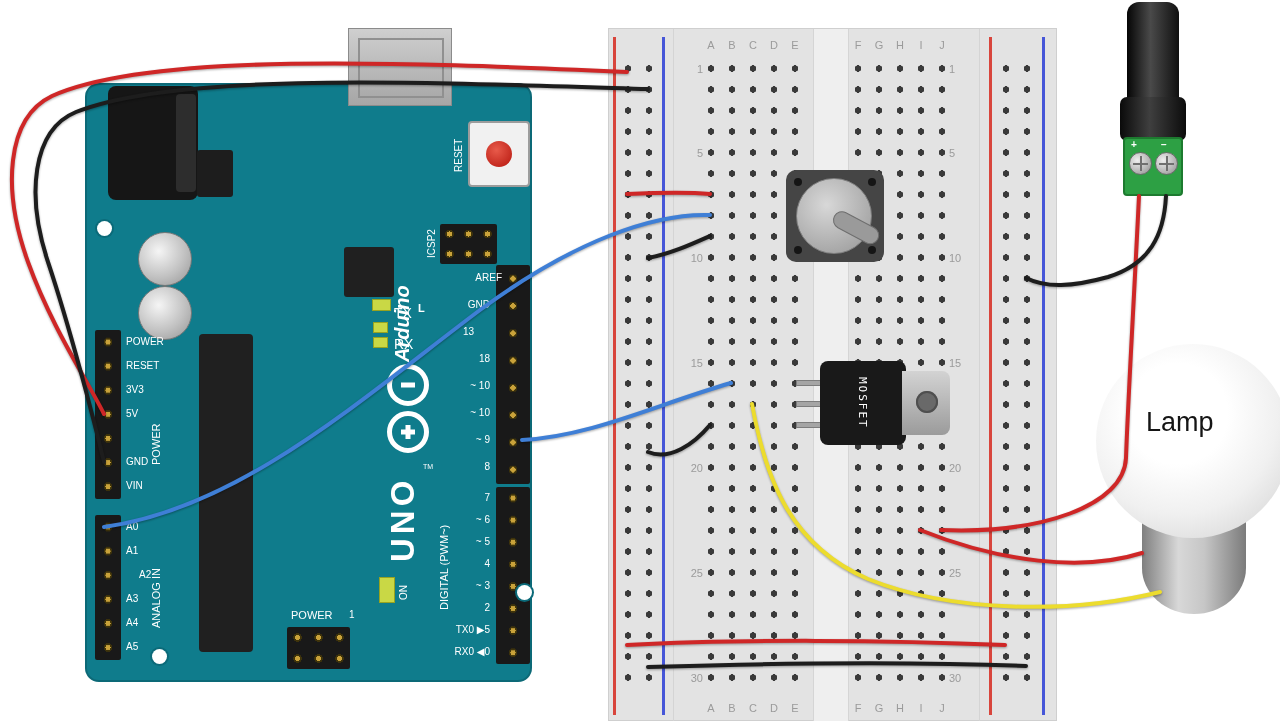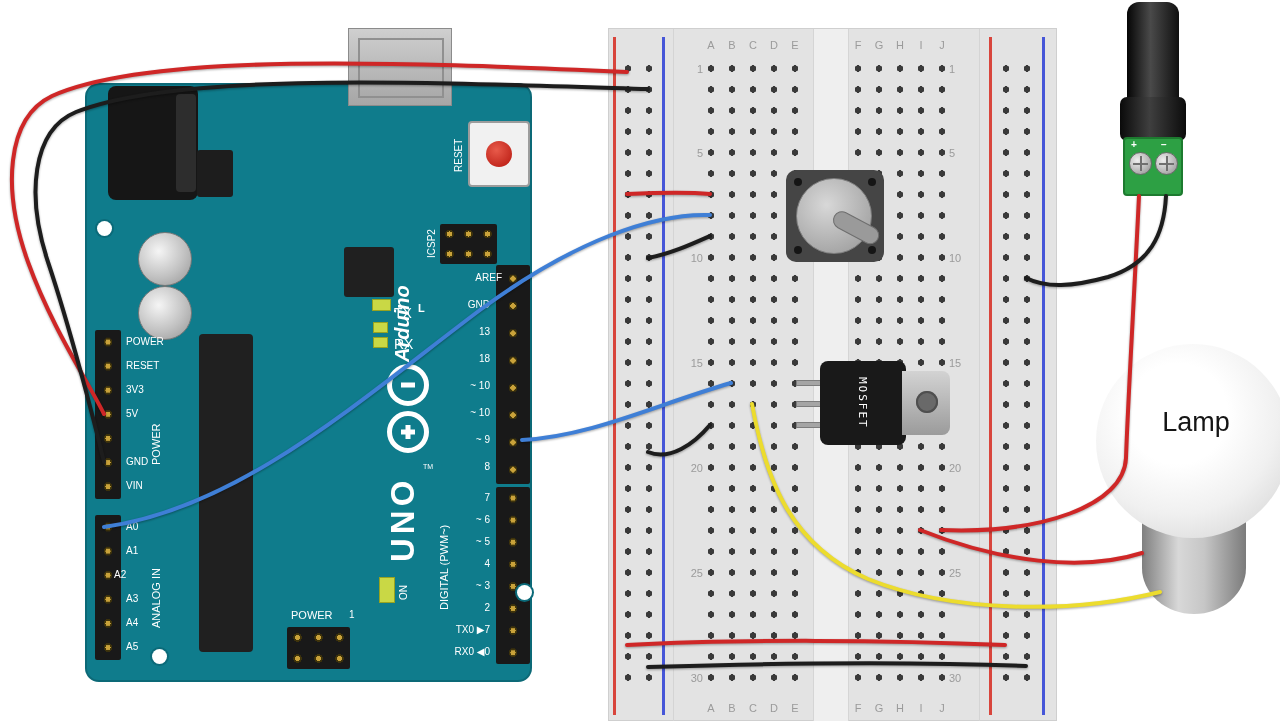--- a/index.html
+++ b/index.html
@@ -140,49 +140,49 @@
     <div class="white-lbl" style="left:338px;top:378px;font-size:7px">TM</div>
     <div class="vtext" style="left:299px;top:385px;width:38px;height:102px;font-size:33px;font-weight:bold;letter-spacing:4px">UNO</div>
 
     <div class="pinheader ph-d-top" style="left:411px;top:182px;width:34px;height:219px"></div>
     <div class="pinheader ph-d-bot" style="left:411px;top:404px;width:34px;height:177px"></div>
     <div class="pinheader ph-side" style="left:10px;top:247px;width:26px;height:169px"></div>
     <div class="pinheader ph-side" style="left:10px;top:432px;width:26px;height:145px"></div>
 
     <span class="white-lbl rt" style="left:367px;top:189px">AREF</span>
     <span class="white-lbl rt" style="left:355px;top:216px">GND</span>
-    <span class="white-lbl rt" style="left:355px;top:243px">13</span>
+    <span class="white-lbl rt" style="left:339px;top:243px">13</span>
     <span class="white-lbl rt" style="left:355px;top:270px">18</span>
     <span class="white-lbl rt" style="left:355px;top:297px">~ 10</span>
     <span class="white-lbl rt" style="left:355px;top:324px">~ 10</span>
     <span class="white-lbl rt" style="left:355px;top:351px">~ 9</span>
     <span class="white-lbl rt" style="left:355px;top:378px">8</span>
 
     <span class="white-lbl rt" style="left:355px;top:409px">7</span>
     <span class="white-lbl rt" style="left:355px;top:431px">~ 6</span>
     <span class="white-lbl rt" style="left:355px;top:453px">~ 5</span>
     <span class="white-lbl rt" style="left:355px;top:475px">4</span>
     <span class="white-lbl rt" style="left:355px;top:497px">~ 3</span>
     <span class="white-lbl rt" style="left:355px;top:519px">2</span>
-    <span class="white-lbl rt" style="left:355px;top:541px">TX0 ▶7</span>
+    <span class="white-lbl rt" style="left:355px;top:541px">TX0 ▶5</span>
     <span class="white-lbl rt" style="left:355px;top:563px">RX0 ◀0</span>
     <div class="vtext" style="left:352px;top:399px;width:13px;height:170px;font-size:11px">DIGITAL (PWM~)</div>
 
     <span class="white-lbl" style="left:41px;top:253px">POWER</span>
     <span class="white-lbl" style="left:41px;top:277px">RESET</span>
     <span class="white-lbl" style="left:41px;top:301px">3V3</span>
     <span class="white-lbl" style="left:41px;top:325px">5V</span>
     <span class="white-lbl" style="left:41px;top:349px"></span>
     <span class="white-lbl" style="left:41px;top:373px">GND</span>
     <span class="white-lbl" style="left:41px;top:397px">VIN</span>
     <div class="vtext" style="left:64px;top:321px;width:13px;height:80px;font-size:11px">POWER</div>
 
     <span class="white-lbl" style="left:41px;top:438px">A0</span>
     <span class="white-lbl" style="left:41px;top:462px">A1</span>
-    <span class="white-lbl" style="left:29px;top:486px">A2</span>
+    <span class="white-lbl" style="left:54px;top:486px">A2</span>
     <span class="white-lbl" style="left:41px;top:510px">A3</span>
     <span class="white-lbl" style="left:41px;top:534px">A4</span>
     <span class="white-lbl" style="left:41px;top:558px">A5</span>
     <div class="vtext" style="left:64px;top:465px;width:13px;height:100px;font-size:11px">ANALOG IN</div>
 
     <span class="white-lbl" style="left:333px;top:219px;font-weight:bold;font-size:11px">L</span>
     <div class="led" style="left:287px;top:216px;width:17px;height:10px"></div>
     <span class="white-lbl" style="left:309px;top:224px;font-size:14px">TX</span>
     <div class="led" style="left:288px;top:239px;width:13px;height:9px"></div>
     <span class="white-lbl" style="left:309px;top:255px;font-size:14px">RX</span>
@@ -211,21 +211,21 @@
   <div class="mosleg" style="left:796px;top:380px;width:26px;height:6px"></div>
   <div class="mosleg" style="left:796px;top:401px;width:26px;height:6px"></div>
   <div class="mosleg" style="left:796px;top:422px;width:26px;height:6px"></div>
   <div class="abs" style="left:820px;top:361px;width:86px;height:84px;background:#191919;border-radius:8px"></div>
   <div class="abs" style="left:902px;top:371px;width:48px;height:64px;background:linear-gradient(180deg,#d3d3d3,#9b9b9b);border-radius:0 8px 8px 0"></div>
   <div class="abs" style="left:916px;top:391px;width:22px;height:22px;border-radius:50%;background:#696969;box-shadow:inset 0 0 0 2px #4f4f4f"></div>
   <div class="vtext-cw" style="left:854px;top:369px;width:16px;height:68px;font-size:11px;letter-spacing:2px;font-family:'DejaVu Sans Mono',monospace">MOSFET</div>
 
   <div class="abs" style="left:1142px;top:498px;width:104px;height:116px;background:linear-gradient(90deg,#7f7f7f,#d8d8d8 35%,#c6c6c6 60%,#7b7b7b);border-radius:10px 10px 52px 52px / 10px 10px 46px 46px"></div>
   <div class="abs" style="left:1096px;top:344px;width:194px;height:194px;border-radius:50%;background:radial-gradient(circle at 42% 36%,#ffffff 0 30%,#f0f0f0 60%,#dadada 85%,#cccccc)"></div>
-  <div class="abs" style="left:1146px;top:407px;width:100px;height:30px;font-size:27px;color:#151515;text-align:center">Lamp</div>
+  <div class="abs" style="left:1146px;top:407px;width:100px;height:30px;font-size:27px;color:#151515;">Lamp</div>
 
   <div class="abs" style="left:1127px;top:2px;width:52px;height:106px;background:linear-gradient(90deg,#050505,#4a4a4a 45%,#101010);border-radius:12px 12px 8px 8px"></div>
   <div class="abs" style="left:1120px;top:97px;width:66px;height:44px;background:linear-gradient(90deg,#0a0a0a,#3f3f3f 45%,#0c0c0c);border-radius:7px"></div>
   <div class="abs" style="left:1123px;top:137px;width:60px;height:59px;background:#2da044;border:2px solid #1d7a2f;border-radius:4px;box-sizing:border-box"></div>
   <span class="abs" style="left:1128px;top:139px;width:12px;font-size:10px;font-weight:bold;color:#fff;text-align:center">+</span>
   <span class="abs" style="left:1158px;top:139px;width:12px;font-size:10px;font-weight:bold;color:#fff;text-align:center">−</span>
   <div class="screw" style="left:1129px;top:152px">
       <span class="slot-v"></span>
       <span class="slot-h"></span>
     </div>

